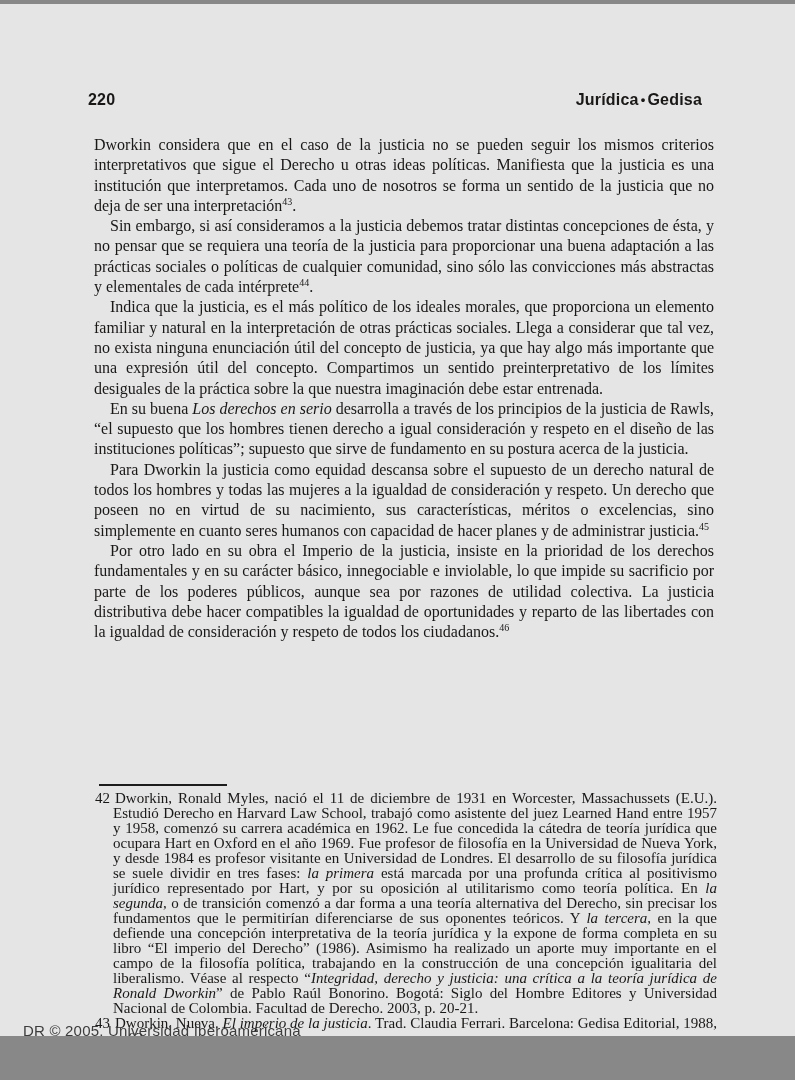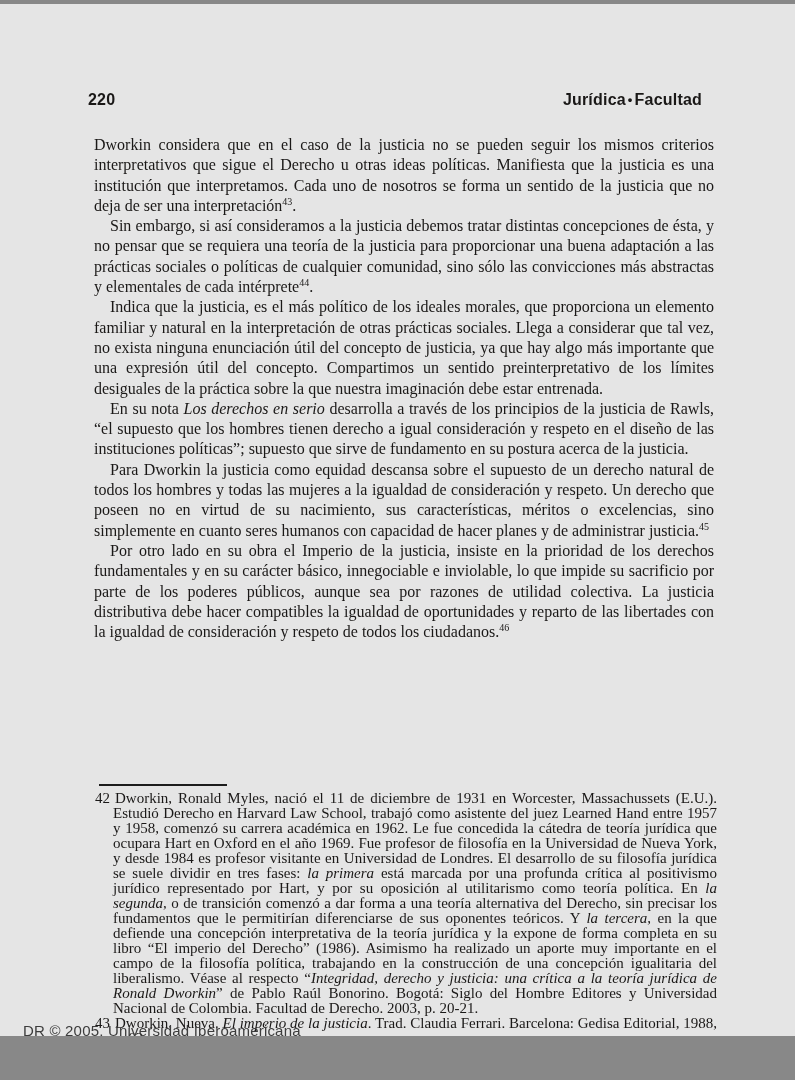--- a/index.html
+++ b/index.html
@@ -88,32 +88,32 @@
     letter-spacing: 0.2px;
   }
 </style>
 </head>
 <body>
 
 <div class="page">
 
   <div class="header">
     <span class="page-number">220</span>
-    <span class="running-title"><span>Jurídica</span><span class="dot">•</span><span>Facultad</span></span>
+    <span class="running-title"><span>Jurídica</span><span class="dot">•</span><span>Gedisa</span></span>
   </div>
 
   <div class="article">
 
     <p class="par"><span>Dworkin considera que en el caso de la justicia no se pueden seguir los mismos criterios interpretativos que sigue el Derecho u otras ideas políticas. Manifiesta que la justicia es una institución que interpretamos. Cada uno de nosotros se forma un sentido de la justicia que no deja de ser una interpretación</span><sup class="fnref">43</sup><span>.</span></p>
 
     <p class="par indent"><span>Sin embargo, si así consideramos a la justicia debemos tratar distintas concepciones de ésta, y no pensar que se requiera una teoría de la justicia para proporcionar una buena adaptación a las prácticas sociales o políticas de cualquier comunidad, sino sólo las convicciones más abstractas y elementales de cada intérprete</span><sup class="fnref">44</sup><span>.</span></p>
 
     <p class="par indent"><span>Indica que la justicia, es el más político de los ideales morales, que proporciona un elemento familiar y natural en la interpretación de otras prácticas sociales. Llega a considerar que tal vez, no exista ninguna enunciación útil del concepto de justicia, ya que hay algo más importante que una expresión útil del concepto. Compartimos un sentido preinterpretativo de los límites desiguales de la práctica sobre la que nuestra imaginación debe estar entrenada.</span></p>
 
-    <p class="par indent"><span>En su nota </span><span class="it">Los derechos en serio</span><span> desarrolla a través de los principios de la justicia de Rawls, “el supuesto que los hombres tienen derecho a igual consideración y respeto en el diseño de las instituciones políticas”; supuesto que sirve de fundamento en su postura acerca de la justicia.</span></p>
+    <p class="par indent"><span>En su buena </span><span class="it">Los derechos en serio</span><span> desarrolla a través de los principios de la justicia de Rawls, “el supuesto que los hombres tienen derecho a igual consideración y respeto en el diseño de las instituciones políticas”; supuesto que sirve de fundamento en su postura acerca de la justicia.</span></p>
 
     <p class="par indent"><span>Para Dworkin la justicia como equidad descansa sobre el supuesto de un derecho natural de todos los hombres y todas las mujeres a la igualdad de consideración y respeto. Un derecho que poseen no en virtud de su nacimiento, sus características, méritos o excelencias, sino simplemente en cuanto seres humanos con capacidad de hacer planes y de administrar justicia.</span><sup class="fnref">45</sup></p>
 
     <p class="par indent"><span>Por otro lado en su obra el Imperio de la justicia, insiste en la prioridad de los derechos fundamentales y en su carácter básico, innegociable e inviolable, lo que impide su sacrificio por parte de los poderes públicos, aunque sea por razones de utilidad colectiva. La justicia distributiva debe hacer compatibles la igualdad de oportunidades y reparto de las libertades con la igualdad de consideración y respeto de todos los ciudadanos.</span><sup class="fnref">46</sup></p>
   </div>
 
   <div class="fn-rule"></div>
 
   <div class="footnotes">
 

